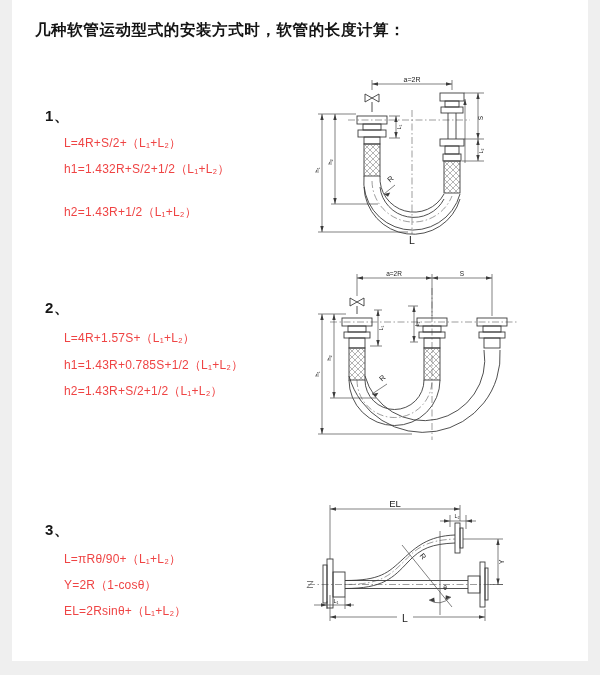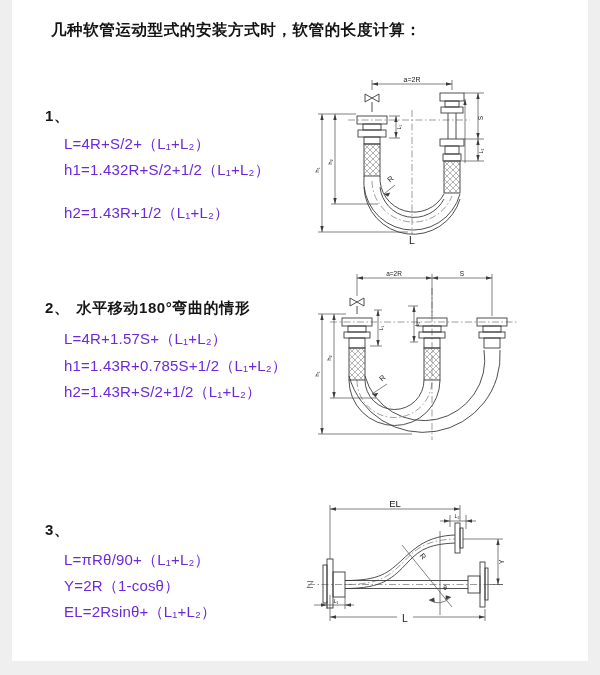--- a/index.html
+++ b/index.html
@@ -1,24 +1,24 @@
 <!DOCTYPE html>
 <html><head>
 <meta charset="utf-8">
 <style>
   html,body{margin:0;padding:0;background:#fff;}
   body{width:600px;height:675px;position:relative;overflow:hidden;
        font-family:"Liberation Sans",sans-serif;color:#1a1a1a;}
   .edge{position:absolute;background:#efefef;}
-  .title{position:absolute;left:51px;top:20px;font-size:15.5px;font-weight:bold;
+  .title{position:absolute;left:35px;top:20px;font-size:15.5px;font-weight:bold;
          letter-spacing:.6px;color:#141414;white-space:nowrap;}
   .heading{position:absolute;font-size:15px;font-weight:bold;color:#161616;
            letter-spacing:.6px;white-space:nowrap;display:flex;}
   .heading .num{margin-right:7px;}
-  .formula{position:absolute;font-size:15px;color:#6d28d9;letter-spacing:.2px;white-space:nowrap;}
+  .formula{position:absolute;font-size:12px;color:#ef4444;letter-spacing:.2px;white-space:nowrap;}
   svg.dg{position:absolute;overflow:visible;}
   svg text{font-family:"Liberation Sans",sans-serif;fill:#222;}
   .dln{stroke:#3c3c3c;stroke-width:.9;fill:none;}
   .dim{stroke:#4a4a4a;stroke-width:.7;fill:none;}
   .cl{stroke:#5a5a5a;stroke-width:.6;fill:none;stroke-dasharray:7 2.5 1.5 2.5;}
   .ah{fill:#3c3c3c;stroke:none;}
   .hatch{stroke:#6a6a6a;stroke-width:.5;fill:none;}
 </style>
 </head>
 <body>
@@ -103,21 +103,20 @@
   <g>
     <path class="dim" d="M83,117 L72,126"></path>
     <path class="ah" d="M72,126 l6.2,-1.6 l-2.2,4.4 z"></path>
     <text x="80" y="113" font-size="7.5" text-anchor="middle" transform="rotate(-40 80 113)">R</text>
   </g>
   <text x="100" y="176" font-size="10.5" text-anchor="middle">L</text>
 </svg>
 
 <div class="heading" style="left:45px;top:299px">
   <span class="num">2、</span>
-  <span>水平移动180°弯曲的情形</span>
 </div>
 <div class="formula" style="left:64px;top:330px">L=4R+1.57S+（L₁+L₂）</div>
 <div class="formula" style="left:64px;top:357px">h1=1.43R+0.785S+1/2（L₁+L₂）</div>
 <div class="formula" style="left:64px;top:383px">h2=1.43R+S/2+1/2（L₁+L₂）</div>
 
 <svg class="dg" style="left:312px;top:262px" width="240" height="190" viewBox="0 0 240 190">
   <g>
     <path class="cl" d="M120,26 V178"></path>
     <path class="cl" d="M18,60 H205"></path>
     <path class="cl" d="M45,118 A37.5,37.5 0 0 0 120,118"></path>

